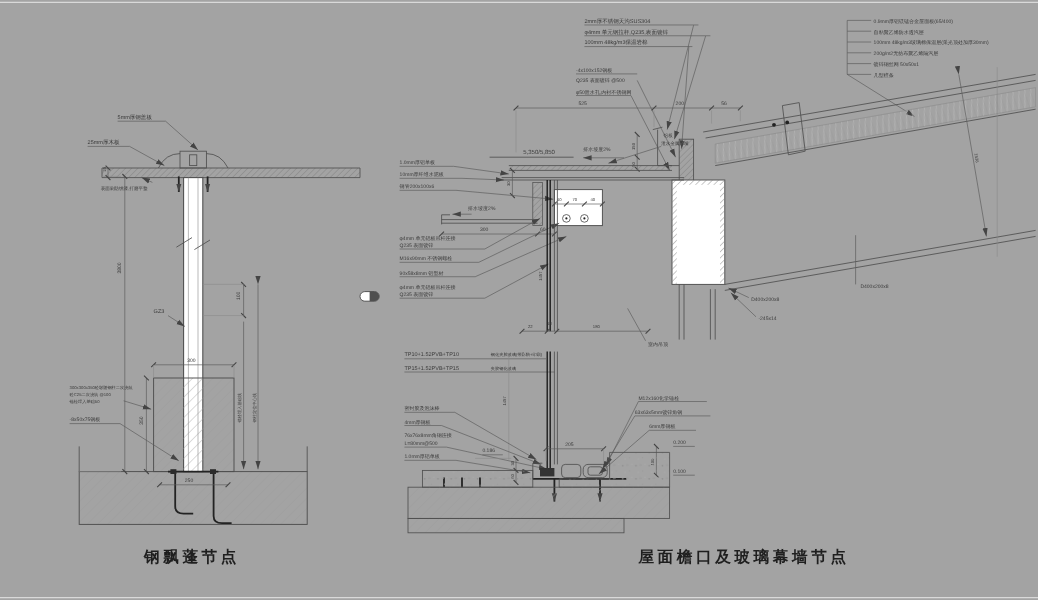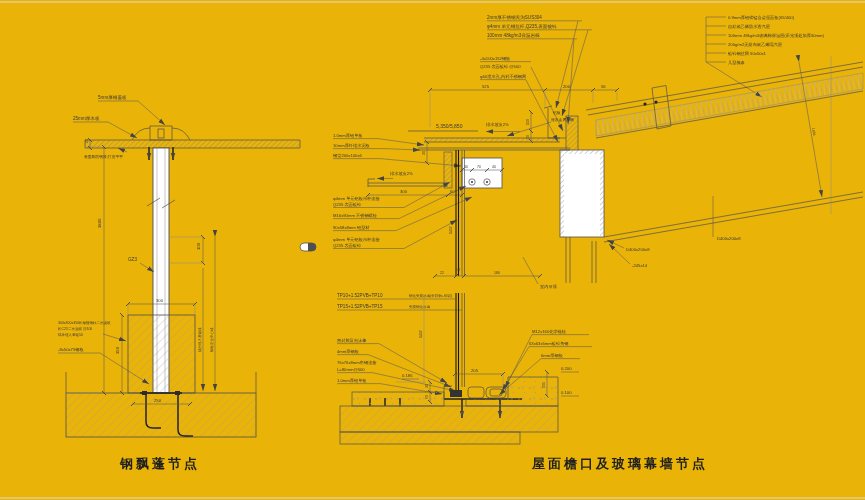--- a/index.html
+++ b/index.html
@@ -1,16 +1,16 @@
 <!DOCTYPE html>
 <html><head>
 <meta charset="utf-8">
 <style>
   html,body{margin:0;padding:0;background:#fff;}
-  .stage{position:relative;width:865px;height:500px;background:#eab308;overflow:hidden;
+  .stage{position:relative;width:865px;height:500px;background:#a3a3a3;overflow:hidden;
          font-family:"Liberation Sans",sans-serif;}
   svg text{font-family:"Liberation Sans",sans-serif;fill:#3a3a3a;}
   .t50{font-size:5px;} .t46{font-size:4.6px;} .t42{font-size:4.2px;}
   .t38{font-size:3.8px;} .t35{font-size:3.5px;}
   .cap{font-size:13px;font-weight:700;letter-spacing:3px;fill:#1f1f1f;}
   .ln{stroke:#4f4f4f;stroke-width:.7;fill:none;}
   .lt{stroke:#8a8a8a;stroke-width:.5;fill:none;}
   .dim{stroke:#5a5a5a;stroke-width:.55;fill:none;}
   .thk{stroke:#232323;stroke-width:1.5;fill:none;}
   .glass{stroke:#161616;stroke-width:1.1;fill:none;}

